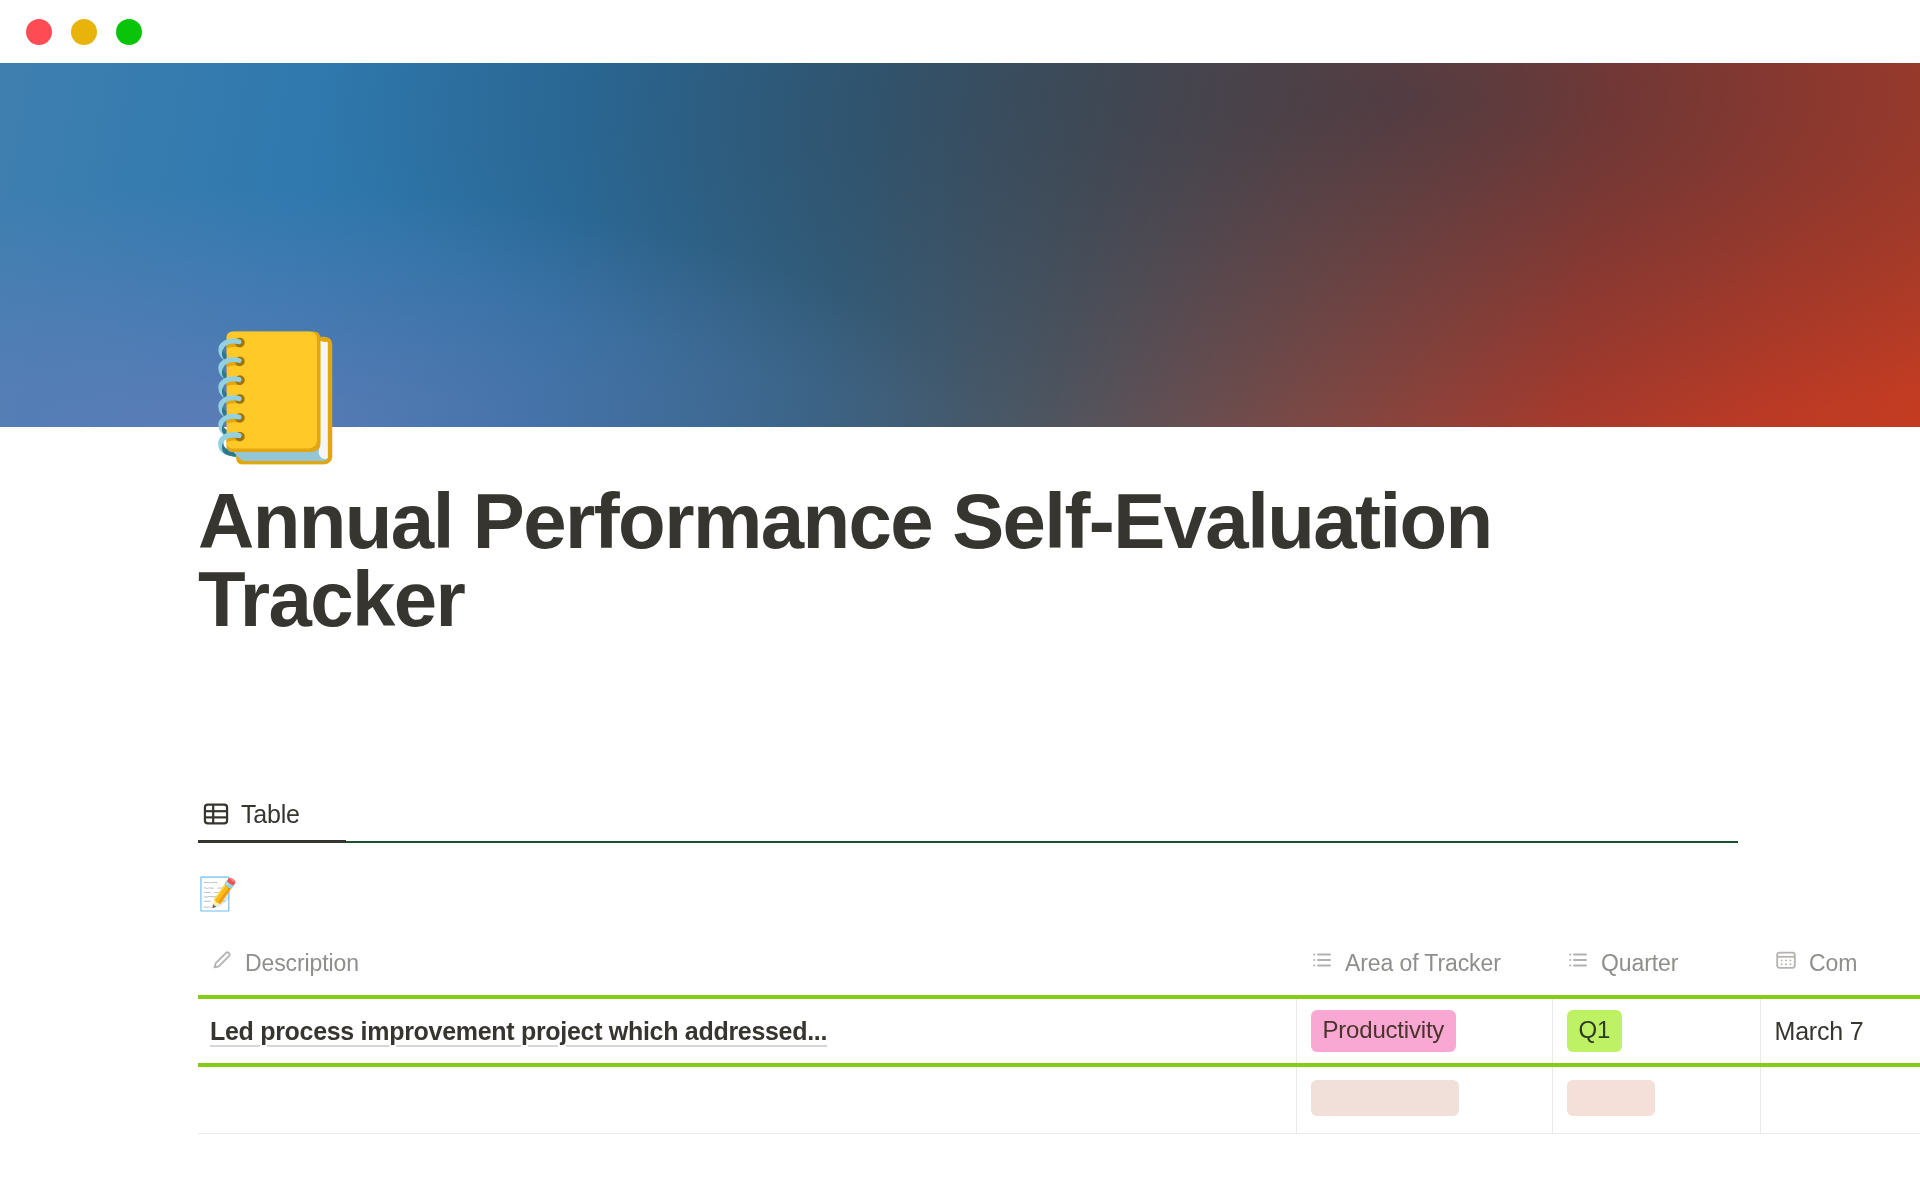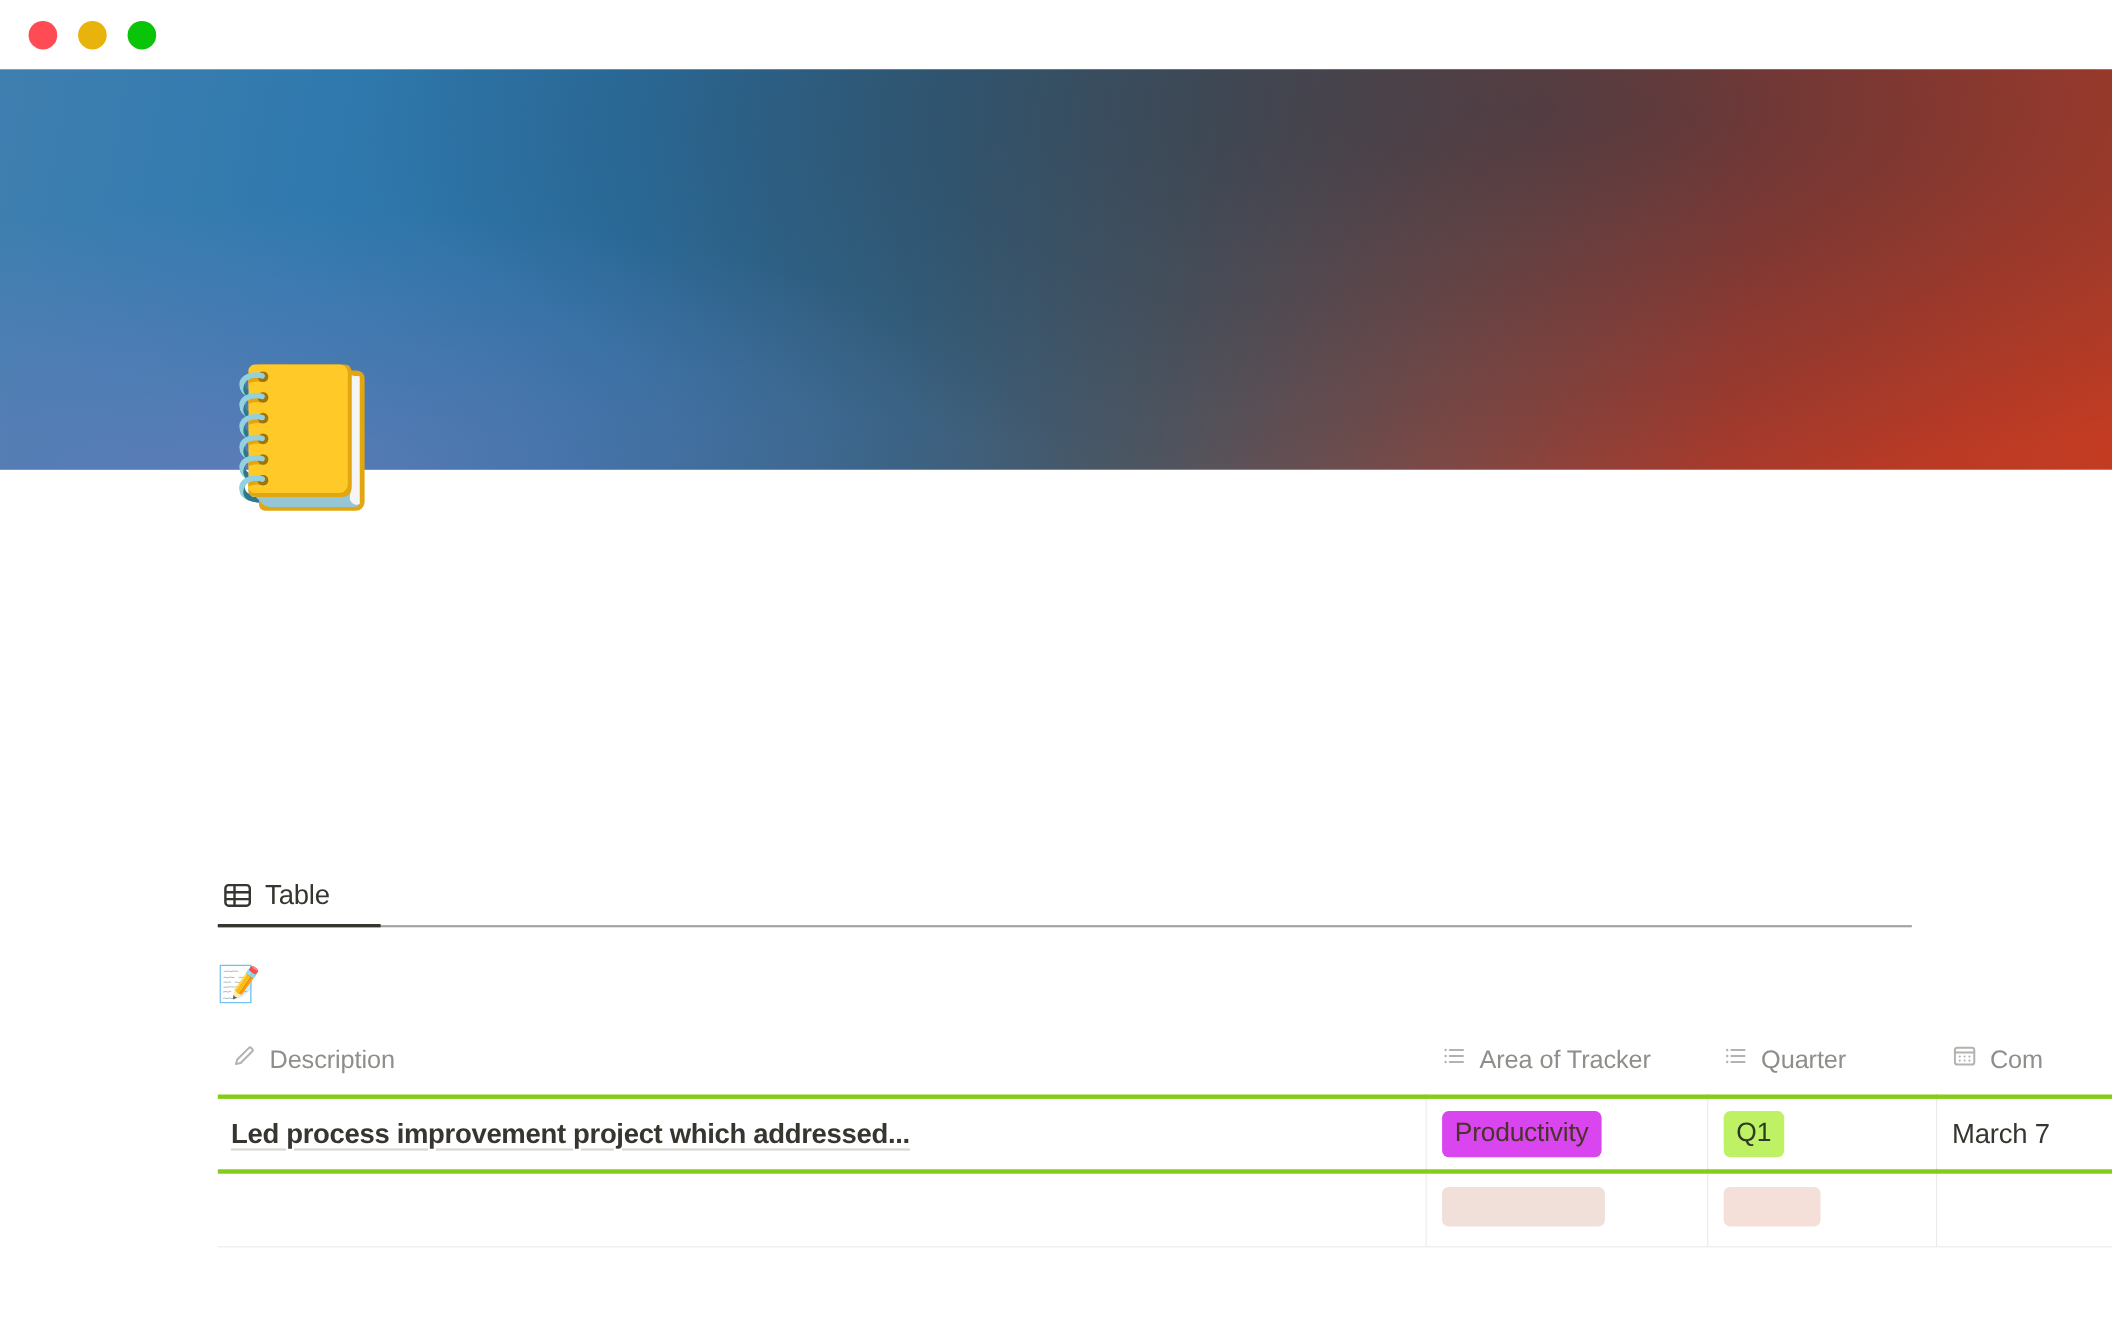--- a/index.html
+++ b/index.html
@@ -101,21 +101,21 @@
     color: #37352f;
   }
 
   
   .tabstrip {
     position: absolute;
     left: 198px;
     top: 360px;
     width: 1540px;
     height: 56px;
-    border-bottom: 2px solid #a3a3a3;
+    border-bottom: 2px solid #14532d;
   }
   .tab {
     display: inline-flex;
     align-items: center;
     gap: 11px;
     height: 54px;
     padding: 0 4px;
     cursor: pointer;
   }
   .tab-label {
@@ -219,21 +219,21 @@
 
   .tag {
     display: inline-block;
     font-size: 24px;
     line-height: 1;
     padding: 8px 12px 10px 12px;
     border-radius: 6px;
     color: #42342c;
     letter-spacing: -0.2px;
   }
-  .tag-productivity { background: #d946ef; color: #4a332a; }
+  .tag-productivity { background: #f9a8d4; color: #4a332a; }
   .tag-q1           { background: #bef264; color: #2c3a26; }
 
   .date-text {
     font-size: 25px;
     color: #37352f;
     white-space: nowrap;
     letter-spacing: -0.2px;
   }
 
   
@@ -253,20 +253,21 @@
       <span class="tl-dot tl-max"></span>
     </div>
   </div>
 
   <div class="cover"></div>
 
   <div class="page-icon">📒</div>
 
   <div class="content">
 
+    <h1 class="page-title">Annual Performance Self-Evaluation Tracker</h1>
 
     <div class="tabstrip">
       <div class="tab active">
         <span class="tab-icon">
           <svg width="28" height="28" viewBox="0 0 24 24" fill="none">
             <rect x="2.5" y="4" width="19" height="16" rx="2.5" stroke="#37352f" stroke-width="1.9"></rect>
             <line x1="2.5" y1="9.6" x2="21.5" y2="9.6" stroke="#37352f" stroke-width="1.9"></line>
             <line x1="2.5" y1="14.9" x2="21.5" y2="14.9" stroke="#37352f" stroke-width="1.9"></line>
             <line x1="9.6" y1="4" x2="9.6" y2="20" stroke="#37352f" stroke-width="1.9"></line>
           </svg>

